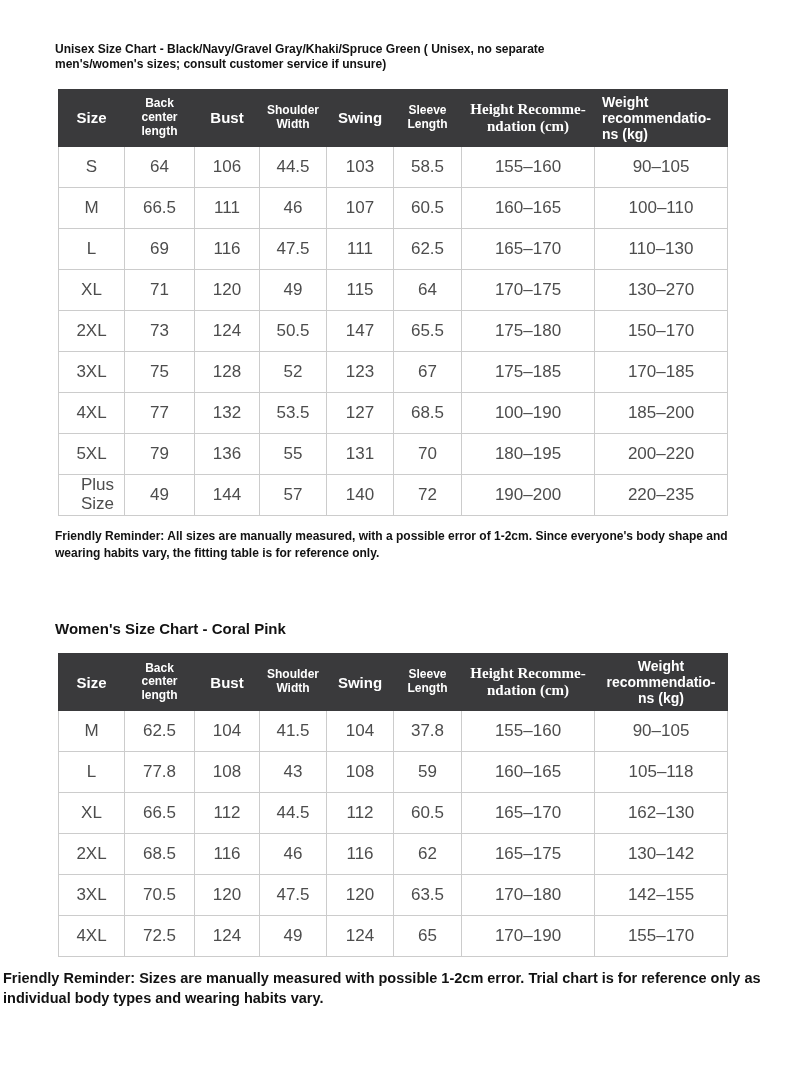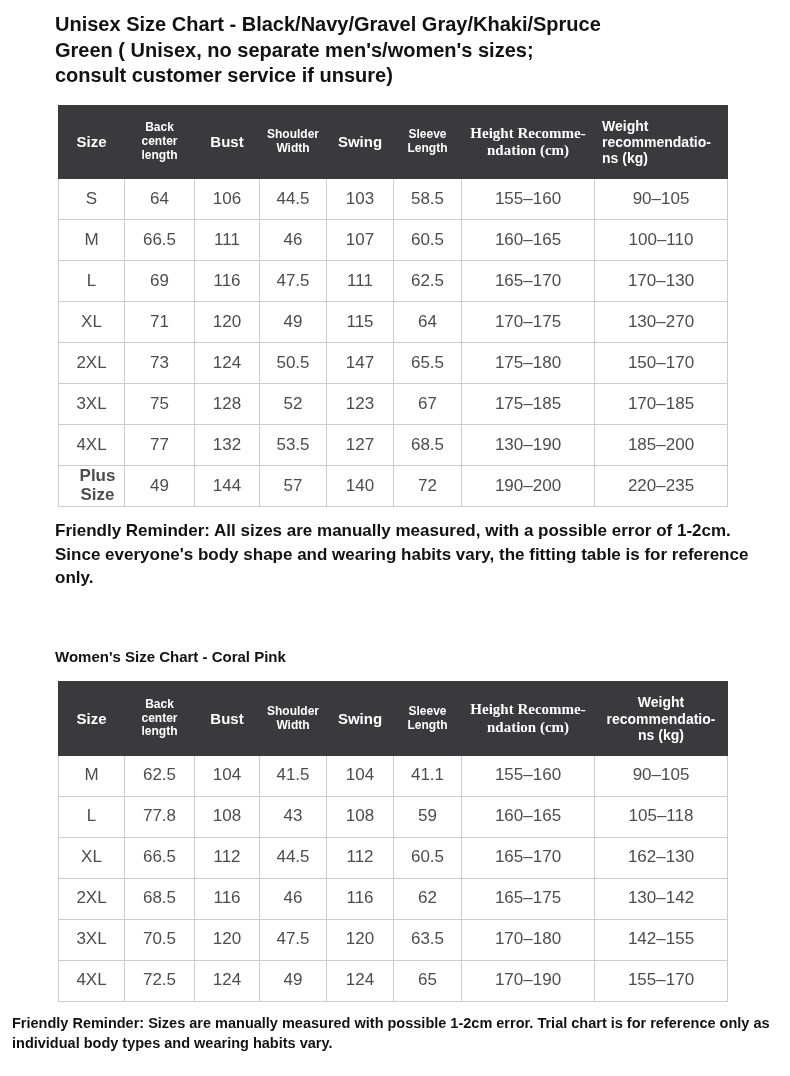--- a/index.html
+++ b/index.html
@@ -5,23 +5,23 @@
   * { margin: 0; padding: 0; box-sizing: border-box; }
   html, body {
     width: 790px;
     background: #ffffff;
     font-family: "Liberation Sans", sans-serif;
     color: #121212;
   }
   body { height: 1076px; overflow: hidden; }
 
   .section-title {
-    margin: 12px 0 0 55px;
+    margin: 42px 0 0 55px;
     width: 548px;
-    font-size: 20px;
+    font-size: 12px;
     font-weight: bold;
     line-height: 1.28;
     color: #121212;
   }
   .women-title {
     margin: 59px 0 0 55px;
     width: 548px;
     font-size: 15px;
     font-weight: bold;
     color: #121212;
@@ -35,59 +35,59 @@
   }
   table.size-table th {
     background: #3a3a3c;
     color: #ffffff;
     font-weight: bold;
     border: 1px solid #3a3a3c;
     vertical-align: middle;
     text-align: center;
     white-space: pre-line;
     height: 48px;
-    padding: 12px 3px;
+    padding: 4px 3px;
     line-height: 1.15;
     margin-top: 32px;
   }
   th.h-lg { font-size: 15px; }
   th.h-sm { font-size: 12px; }
   th.h-height { font-size: 15px; text-align: left; padding-left: 9px; font-family: Liberation Serif, serif; }
   th.h-weight { font-size: 14px; }
   th.h-weight.left { text-align: left; padding-left: 7px; }
 
   table.size-table td {
     border: 1px solid #cccccc;
     height: 41px;
     text-align: center;
     vertical-align: middle;
     font-size: 17px;
     color: #4d4d4d;
     line-height: 1.1;
   }
   td.plus-size {
     font-size: 13px;
-    font-weight: bold;
+    font-weight: normal;
     text-align: left;
     padding-left: 12px;
     white-space: pre-line;
     color: #2b2b2b;
     margin-left: 36px;
   }
 
   .reminder {
     margin: 12px 0 0 55px;
     width: 710px;
-    font-size: 17px;
+    font-size: 12px;
     font-weight: bold;
     line-height: 1.38;
     color: #121212;
   }
   .reminder-bottom {
-    margin: 11px 0 0 12px;
+    margin: 11px 0 0 3px;
     width: 776px;
     font-size: 14.5px;
     font-weight: bold;
     line-height: 1.38;
     color: #121212;
   }
 </style>
 </head>
 <body>
 
@@ -144,21 +144,21 @@
           <td>100–110</td>
         </tr>
         <tr>
           <td>L</td>
           <td>69</td>
           <td>116</td>
           <td>47.5</td>
           <td>111</td>
           <td>62.5</td>
           <td>165–170</td>
-          <td>170–130</td>
+          <td>110–130</td>
         </tr>
         <tr>
           <td>XL</td>
           <td>71</td>
           <td>120</td>
           <td>49</td>
           <td>115</td>
           <td>64</td>
           <td>170–175</td>
           <td>130–270</td>
@@ -183,22 +183,32 @@
           <td>175–185</td>
           <td>170–185</td>
         </tr>
         <tr>
           <td>4XL</td>
           <td>77</td>
           <td>132</td>
           <td>53.5</td>
           <td>127</td>
           <td>68.5</td>
-          <td>130–190</td>
+          <td>100–190</td>
           <td>185–200</td>
+        </tr>
+        <tr>
+          <td>5XL</td>
+          <td>79</td>
+          <td>136</td>
+          <td>55</td>
+          <td>131</td>
+          <td>70</td>
+          <td>180–195</td>
+          <td>200–220</td>
         </tr>
         <tr>
           <td class="plus-size">Plus
 Size</td>
           <td>49</td>
           <td>144</td>
           <td>57</td>
           <td>140</td>
           <td>72</td>
           <td>190–200</td>
@@ -241,21 +251,21 @@
 ns (kg)</th>
       </tr>
     </thead>
     <tbody>
         <tr>
           <td>M</td>
           <td>62.5</td>
           <td>104</td>
           <td>41.5</td>
           <td>104</td>
-          <td>41.1</td>
+          <td>37.8</td>
           <td>155–160</td>
           <td>90–105</td>
         </tr>
         <tr>
           <td>L</td>
           <td>77.8</td>
           <td>108</td>
           <td>43</td>
           <td>108</td>
           <td>59</td>

